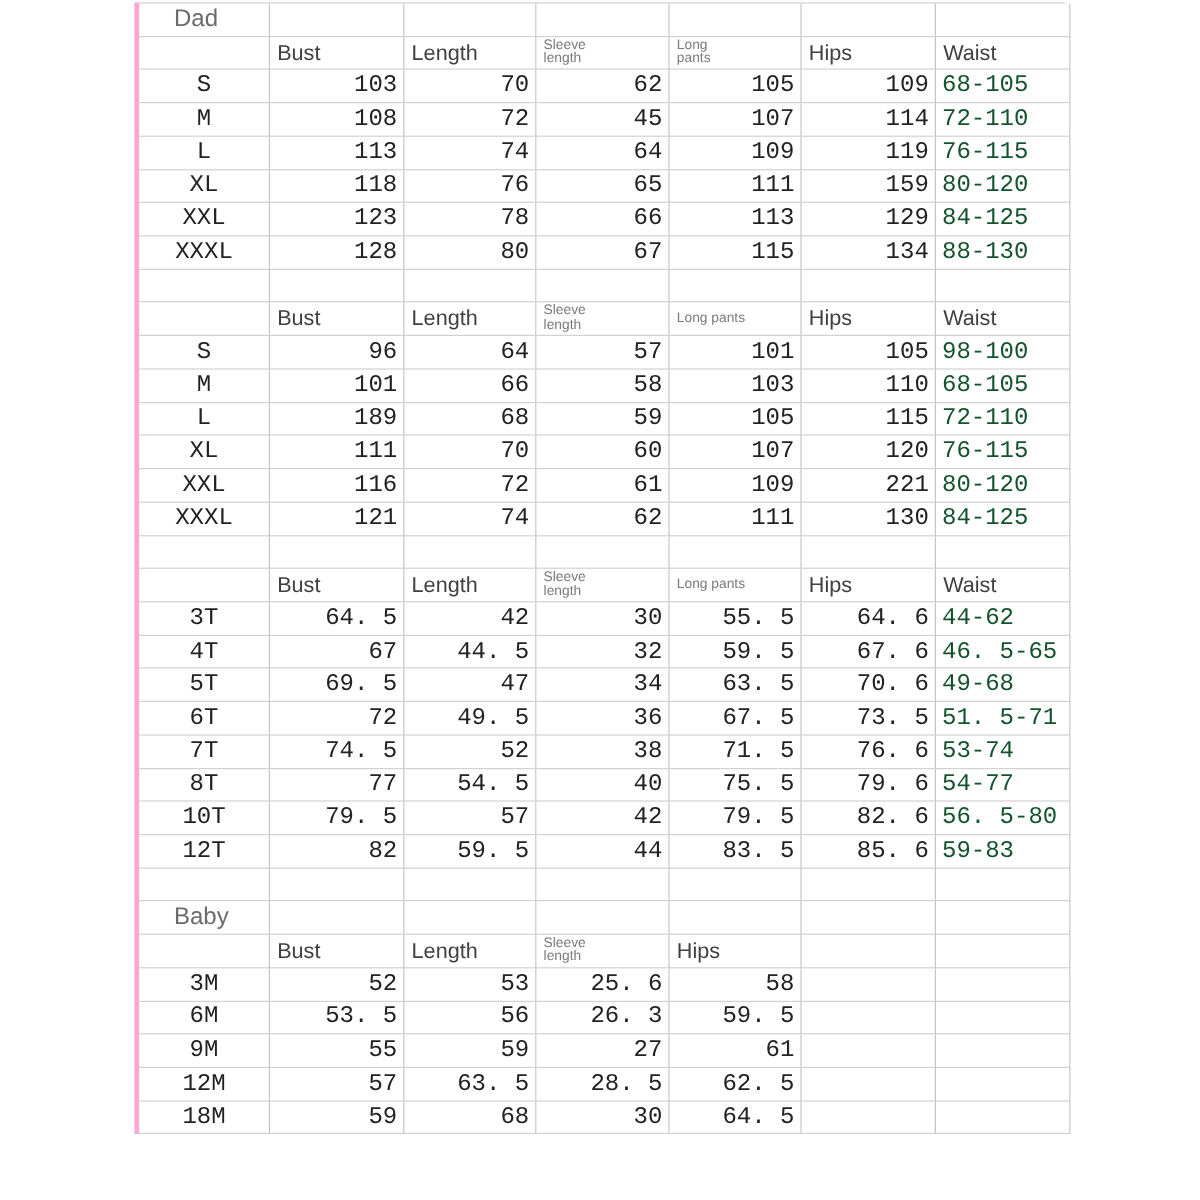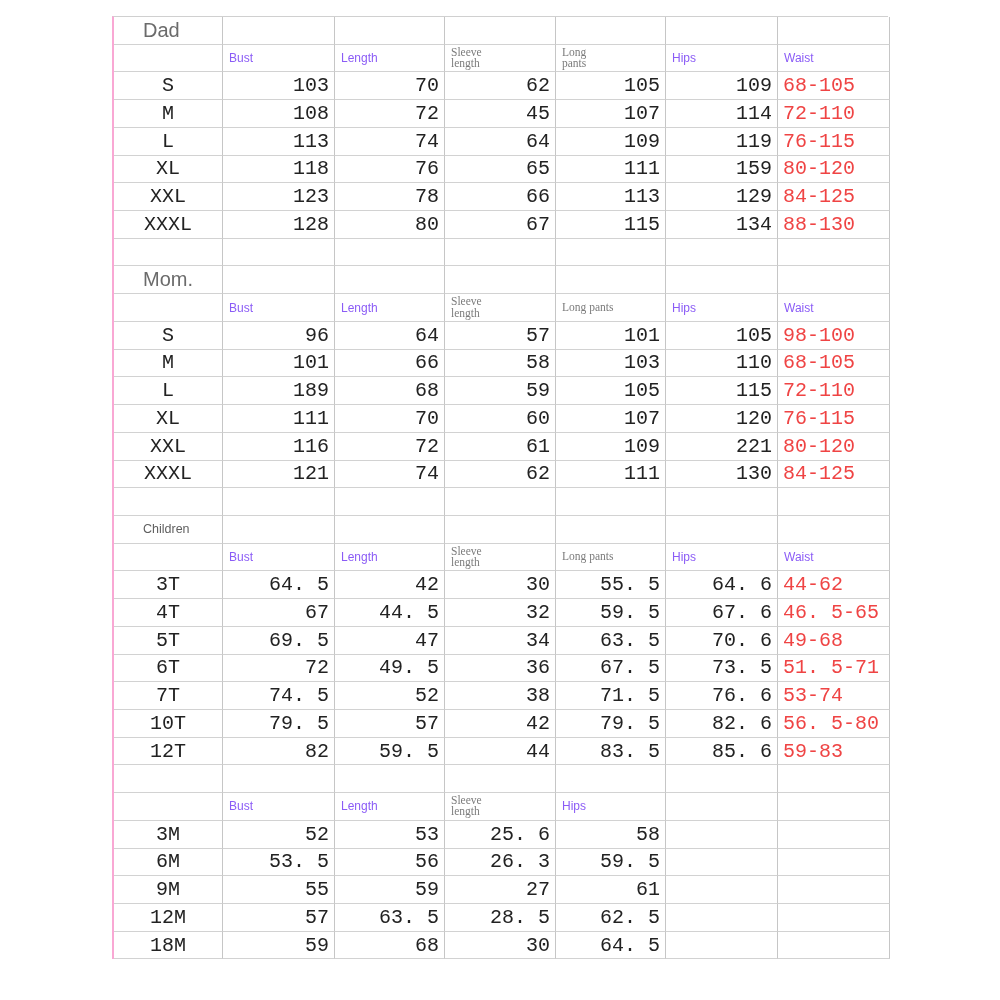--- a/index.html
+++ b/index.html
@@ -6,24 +6,24 @@
     margin: 0;
     padding: 0;
     width: 1000px;
     height: 1000px;
     background: #ffffff;
     overflow: hidden;
   }
   .chart-wrap {
     position: absolute;
     left: 112px;
-    top: 16px;
+    top: 2px;
     width: 776px;
     border-top: 1px solid #d0d0d0;
-    border-left: 2px solid #f9a8d4;
+    border-left: 4px solid #f9a8d4;
     box-sizing: border-box;
   }
   .row {
     display: grid;
     grid-template-columns: 109px 112px 110px 111px 110px 112px 112px;
     height: 27.72px;
   }
   .cell {
     box-sizing: border-box;
     border-right: 1px solid #c6c6c6;
@@ -41,29 +41,29 @@
     padding-left: 29px;
     justify-content: flex-start;
   }
   .c-title.small-title {
     font-size: 12.5px;
     color: #5f5f5f;
   }
   
   .c-head {
     font-family: "Liberation Sans", "DejaVu Sans", sans-serif;
-    font-size: 12px;
-    color: #8b5cf6;
+    font-size: 18px;
+    color: #404040;
     padding-left: 6px;
     justify-content: flex-start;
     text-align: center;
   }
   
   .c-head-small {
-    font-family: Liberation Serif, serif;
+    font-family: Liberation Sans, sans-serif;
     font-size: 11.5px;
     line-height: 11.5px;
     color: #7b7b7b;
     padding-left: 6px;
     justify-content: flex-start;
   }
   
   .c-size {
     font-family: "Liberation Mono", "DejaVu Sans Mono", monospace;
     font-size: 20px;
@@ -75,21 +75,21 @@
     font-family: "Liberation Mono", "DejaVu Sans Mono", monospace;
     font-size: 20px;
     color: #222222;
     justify-content: flex-end;
     padding-right: 5px;
   }
   
   .c-waist {
     font-family: "Liberation Mono", "DejaVu Sans Mono", monospace;
     font-size: 20px;
-    color: #ef4444;
+    color: #14532d;
     justify-content: flex-start;
     padding-left: 5px;
   }
 </style>
 </head>
 <body>
 
 <div class="chart-wrap">
     <div class="row">
       <div class="cell c-title">Dad</div>
@@ -168,29 +168,20 @@
     <div class="row">
       <div class="cell"></div>
       <div class="cell"></div>
       <div class="cell"></div>
       <div class="cell"></div>
       <div class="cell"></div>
       <div class="cell"></div>
       <div class="cell"></div>
     </div>
     <div class="row">
-      <div class="cell c-title">Mom.</div>
-      <div class="cell"></div>
-      <div class="cell"></div>
-      <div class="cell"></div>
-      <div class="cell"></div>
-      <div class="cell"></div>
-      <div class="cell"></div>
-    </div>
-    <div class="row">
       <div class="cell"></div>
       <div class="cell c-head">Bust</div>
       <div class="cell c-head">Length</div>
       <div class="cell c-head-small">Sleeve
 length</div>
       <div class="cell c-head-small">Long pants</div>
       <div class="cell c-head">Hips</div>
       <div class="cell c-head">Waist</div>
     </div>
     <div class="row">
@@ -250,29 +241,20 @@
     <div class="row">
       <div class="cell"></div>
       <div class="cell"></div>
       <div class="cell"></div>
       <div class="cell"></div>
       <div class="cell"></div>
       <div class="cell"></div>
       <div class="cell"></div>
     </div>
     <div class="row">
-      <div class="cell c-title small-title">Children</div>
-      <div class="cell"></div>
-      <div class="cell"></div>
-      <div class="cell"></div>
-      <div class="cell"></div>
-      <div class="cell"></div>
-      <div class="cell"></div>
-    </div>
-    <div class="row">
       <div class="cell"></div>
       <div class="cell c-head">Bust</div>
       <div class="cell c-head">Length</div>
       <div class="cell c-head-small">Sleeve
 length</div>
       <div class="cell c-head-small">Long pants</div>
       <div class="cell c-head">Hips</div>
       <div class="cell c-head">Waist</div>
     </div>
     <div class="row">
@@ -314,20 +296,29 @@
     <div class="row">
       <div class="cell c-size">7T</div>
       <div class="cell c-num">74. 5</div>
       <div class="cell c-num">52</div>
       <div class="cell c-num">38</div>
       <div class="cell c-num">71. 5</div>
       <div class="cell c-num">76. 6</div>
       <div class="cell c-waist">53-74</div>
     </div>
     <div class="row">
+      <div class="cell c-size">8T</div>
+      <div class="cell c-num">77</div>
+      <div class="cell c-num">54. 5</div>
+      <div class="cell c-num">40</div>
+      <div class="cell c-num">75. 5</div>
+      <div class="cell c-num">79. 6</div>
+      <div class="cell c-waist">54-77</div>
+    </div>
+    <div class="row">
       <div class="cell c-size">10T</div>
       <div class="cell c-num">79. 5</div>
       <div class="cell c-num">57</div>
       <div class="cell c-num">42</div>
       <div class="cell c-num">79. 5</div>
       <div class="cell c-num">82. 6</div>
       <div class="cell c-waist">56. 5-80</div>
     </div>
     <div class="row">
       <div class="cell c-size">12T</div>
@@ -341,20 +332,29 @@
     <div class="row">
       <div class="cell"></div>
       <div class="cell"></div>
       <div class="cell"></div>
       <div class="cell"></div>
       <div class="cell"></div>
       <div class="cell"></div>
       <div class="cell"></div>
     </div>
     <div class="row">
+      <div class="cell c-title">Baby</div>
+      <div class="cell"></div>
+      <div class="cell"></div>
+      <div class="cell"></div>
+      <div class="cell"></div>
+      <div class="cell"></div>
+      <div class="cell"></div>
+    </div>
+    <div class="row">
       <div class="cell"></div>
       <div class="cell c-head">Bust</div>
       <div class="cell c-head">Length</div>
       <div class="cell c-head-small">Sleeve
 length</div>
       <div class="cell c-head">Hips</div>
       <div class="cell"></div>
       <div class="cell"></div>
     </div>
     <div class="row">

